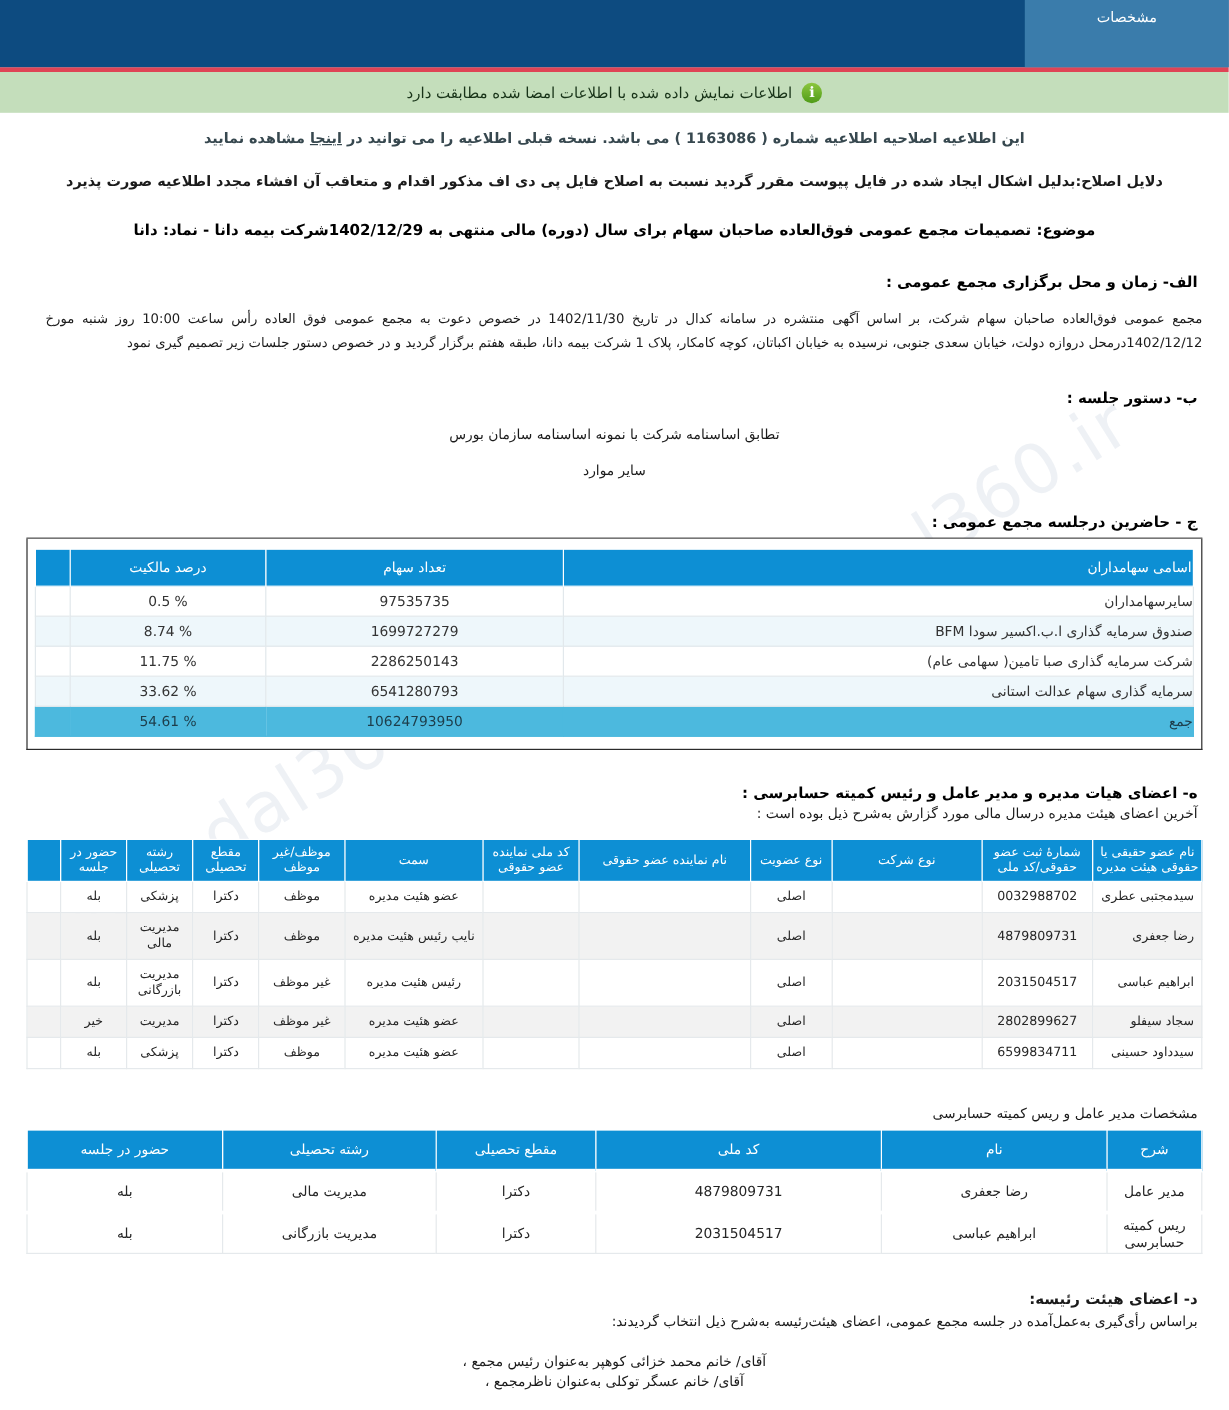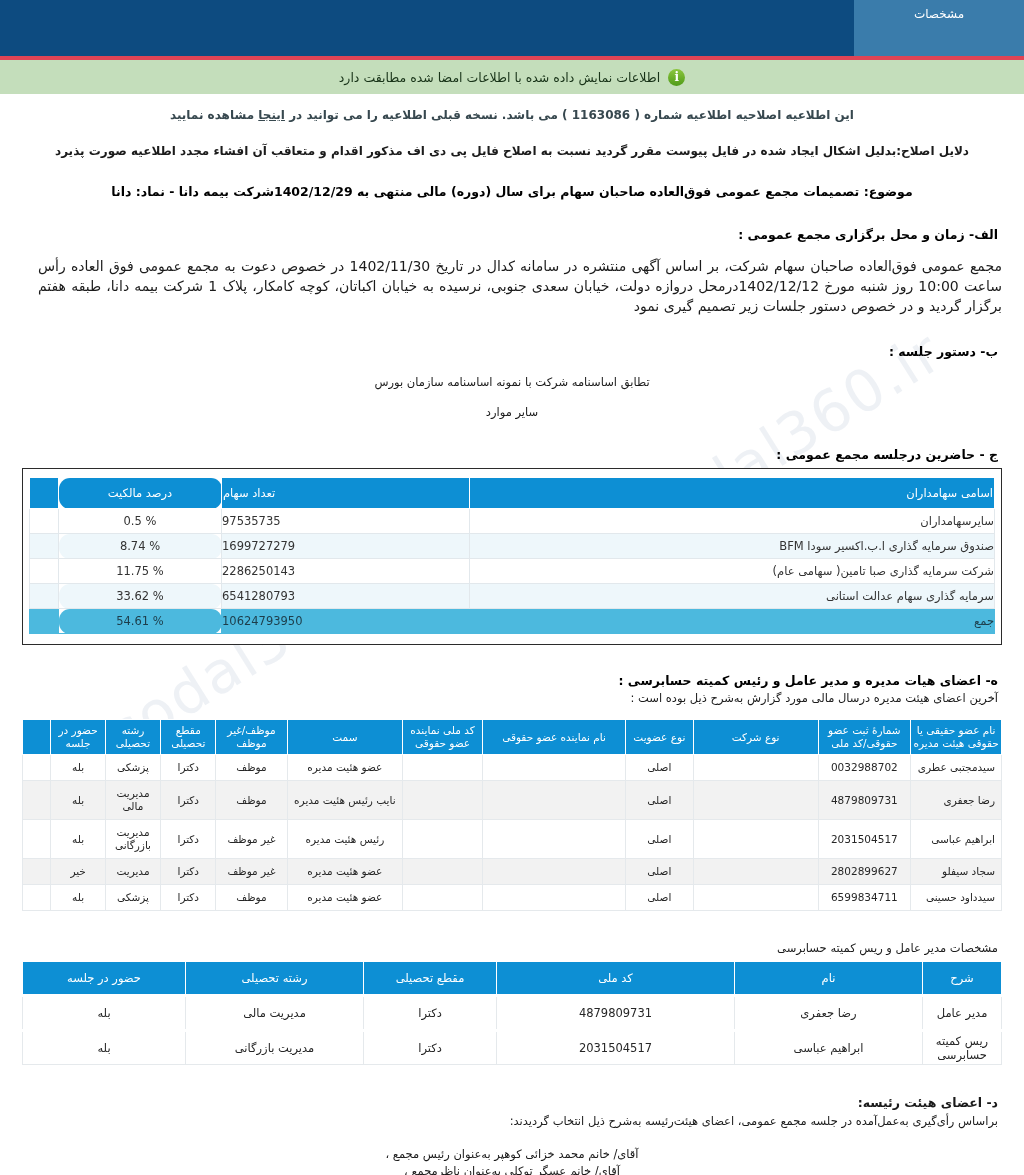--- a/index.html
+++ b/index.html
@@ -133,21 +133,21 @@
     padding-right: 4px;
   }
   .section-sub {
     font-size: 11.5px;
     color: #1b1b1b;
     margin: 3px 0 0 0;
     text-align: right;
     padding-right: 4px;
   }
   .para {
-    font-size: 14px;
+    font-size: 11px;
     line-height: 20px;
     color: #1b1b1b;
     margin: 14px 0 0 16px;
     text-align: justify;
     text-align-last: right;
   }
   .para-c {
     font-size: 11.5px;
     color: #1b1b1b;
     margin: 16px 0 0 0;
@@ -187,22 +187,22 @@
     padding: 0 0;
   }
   table.sh tbody tr:nth-child(even) td { background: #eef7fb; }
   table.sh tbody tr:nth-child(odd)  td { background: #ffffff; }
   table.sh tbody tr.total td {
     background: #4cb9de;
     color: #1d3d4a;
     border-color: #4cb9de;
   }
   .c-name  { text-align: right; }
-  .c-num   { text-align: left; width: 245px; margin-top: 13px; }
-  .c-pct   { text-align: center; width: 160px; border-radius: 11px; }
+  .c-num   { text-align: center; width: 245px; margin-top: 13px; }
+  .c-pct   { text-align: center; width: 160px; }
   .c-spacer{ width: 26px; }
 
   
   table.board { margin-top: 14px; }
   table.board th {
     background: #0d8fd4;
     color: #ffffff;
     font-weight: normal;
     border: 1px solid #ffffff;
     font-size: 10.5px;

